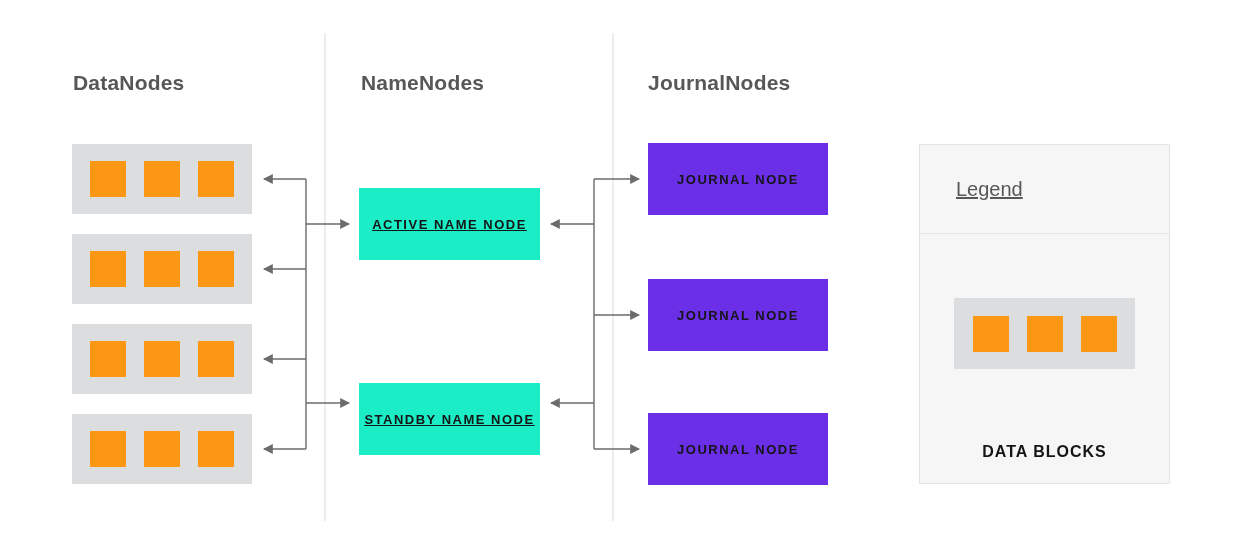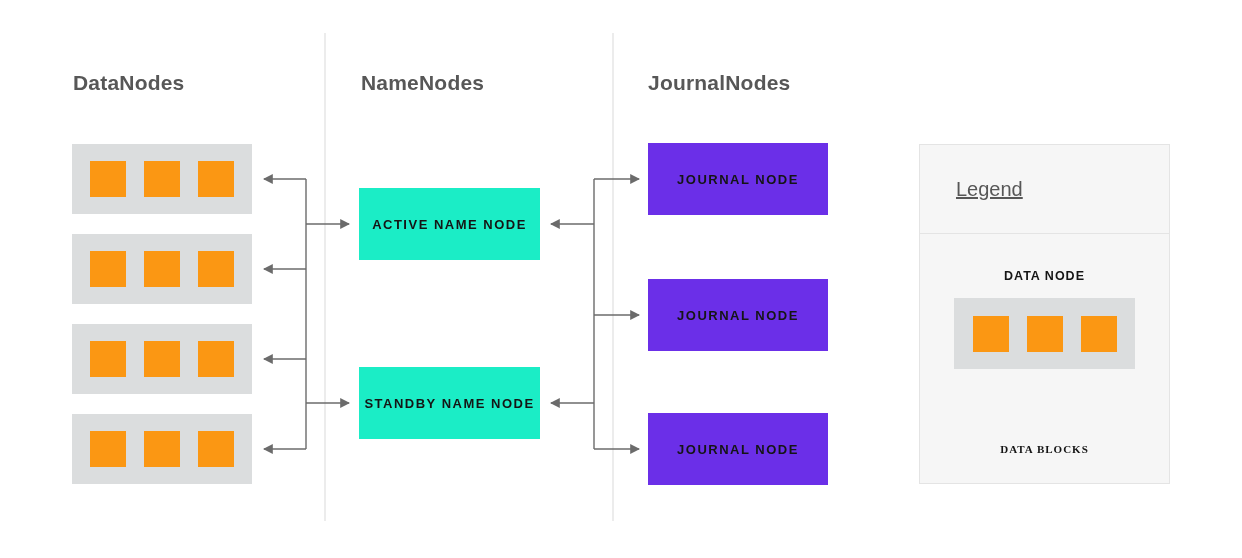--- a/index.html
+++ b/index.html
@@ -55,21 +55,21 @@
     display: flex;
     align-items: center;
     justify-content: center;
     font-size: 13px;
     font-weight: 700;
     letter-spacing: 1.5px;
     color: var(--label, #151515);
     text-align: left;
     white-space: nowrap;
   }
-  .name-node { left: 359px; background: var(--teal, #1bedc6); }
+  .name-node { left: 359px; background: var(--teal, #1bedc6); text-decoration: underline; }
   .journal-node { left: 648px; width: 180px; background: var(--purple, #6b2fe8); }
 
   .connectors {
     position: absolute;
     left: 0; top: 0;
     width: 1242px;
     height: 558px;
     pointer-events: none;
   }
 
@@ -119,25 +119,24 @@
     align-items: center;
     justify-content: center;
     gap: 18px;
   }
   .legend-blocks-label {
     position: absolute;
     left: 0;
     top: 298px;
     width: 100%;
     text-align: center;
-    font-size: 11px;
+    font-size: 16px;
     font-weight: 700;
     letter-spacing: 1px;
     color: var(--label, #151515);
-    font-family: Liberation Serif, serif;
   }
 </style>
 </head>
 <body>
 
 <div class="canvas">
 
   <div class="divider" style="left:324px"></div>
   <div class="divider" style="left:612px"></div>
 
@@ -160,21 +159,21 @@
     <span class="block"></span>
     <span class="block"></span>
   </div>
   <div class="dn-row" style="top:414px">
     <span class="block"></span>
     <span class="block"></span>
     <span class="block"></span>
   </div>
 
   <div class="node-box name-node" style="top:188px">ACTIVE NAME NODE</div>
-  <div class="node-box name-node" style="top:367px">STANDBY NAME NODE</div>
+  <div class="node-box name-node" style="top:383px">STANDBY NAME NODE</div>
 
   <div class="node-box journal-node" style="top:143px">JOURNAL NODE</div>
   <div class="node-box journal-node" style="top:279px">JOURNAL NODE</div>
   <div class="node-box journal-node" style="top:413px">JOURNAL NODE</div>
 
   <svg class="connectors" viewBox="0 0 1242 558" xmlns="http://www.w3.org/2000/svg">
     <defs>
       <marker id="ah" viewBox="0 0 10 10" refX="9" refY="5" markerWidth="8.5" markerHeight="7" orient="auto-start-reverse">
         <path d="M0,0 L10,5 L0,10 z" fill="#6b6b6b"></path>
       </marker>
@@ -200,21 +199,20 @@
       <path d="M990,406 V374" marker-end="url(#ah)"></path>
       <path d="M1098,406 V374" marker-end="url(#ah)"></path>
       <path d="M1044,441 V374" marker-end="url(#ah)"></path>
     </g>
   </svg>
 
   <div class="legend-panel">
     <div class="legend-header">
       <span class="legend-title">Legend</span>
     </div>
-    <div class="legend-datanode-label">DATA NODE</div>
     <div class="legend-node-box">
       <span class="block"></span>
       <span class="block"></span>
       <span class="block"></span>
     </div>
     <div class="legend-blocks-label">DATA BLOCKS</div>
   </div>
 
 </div>
 

